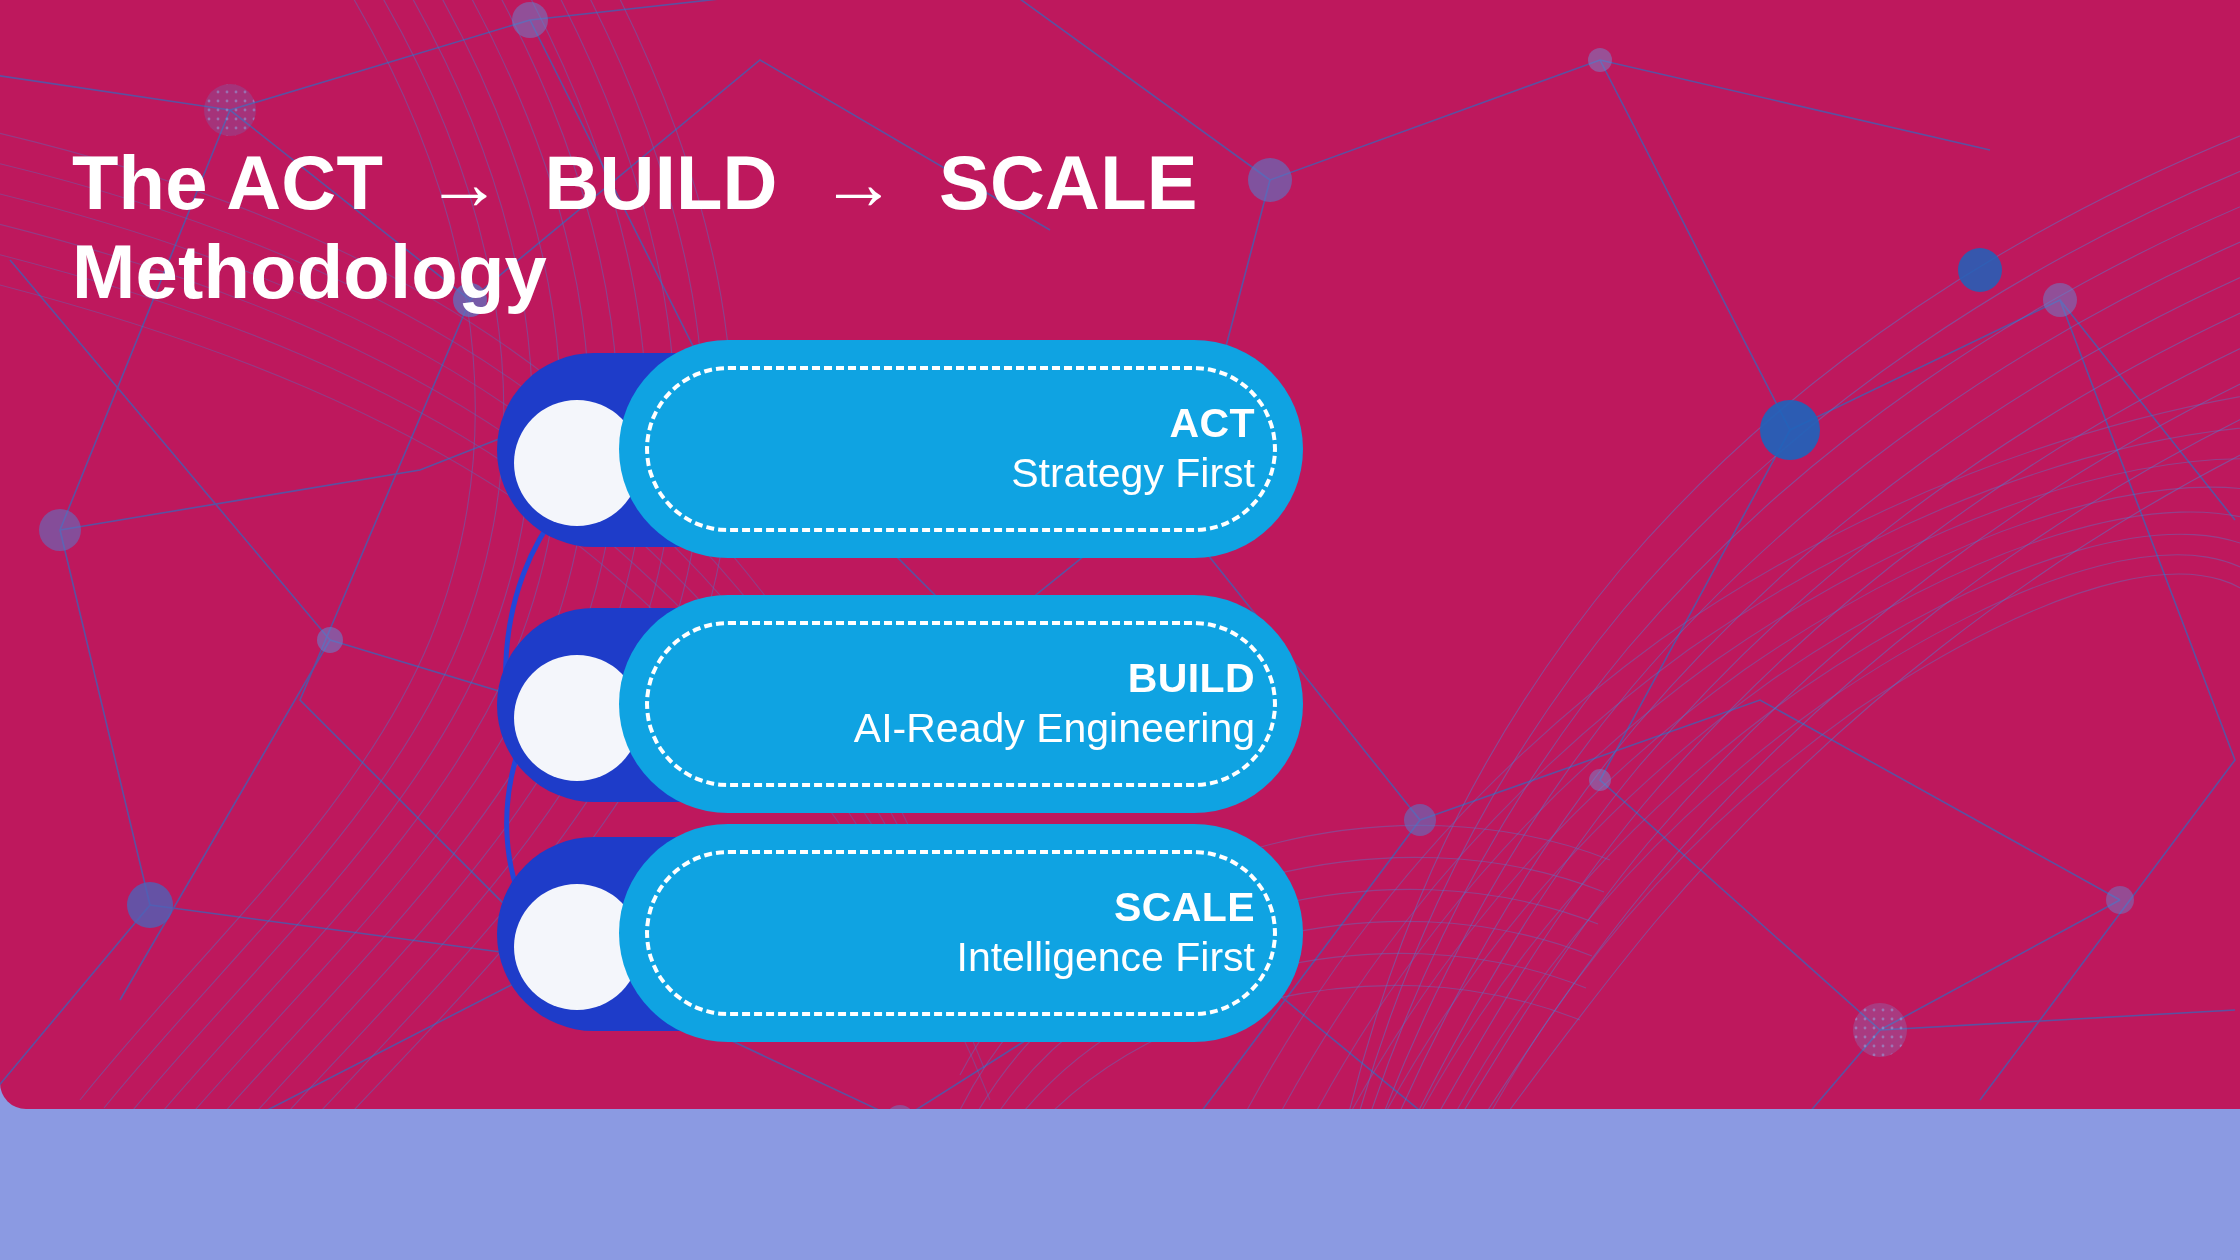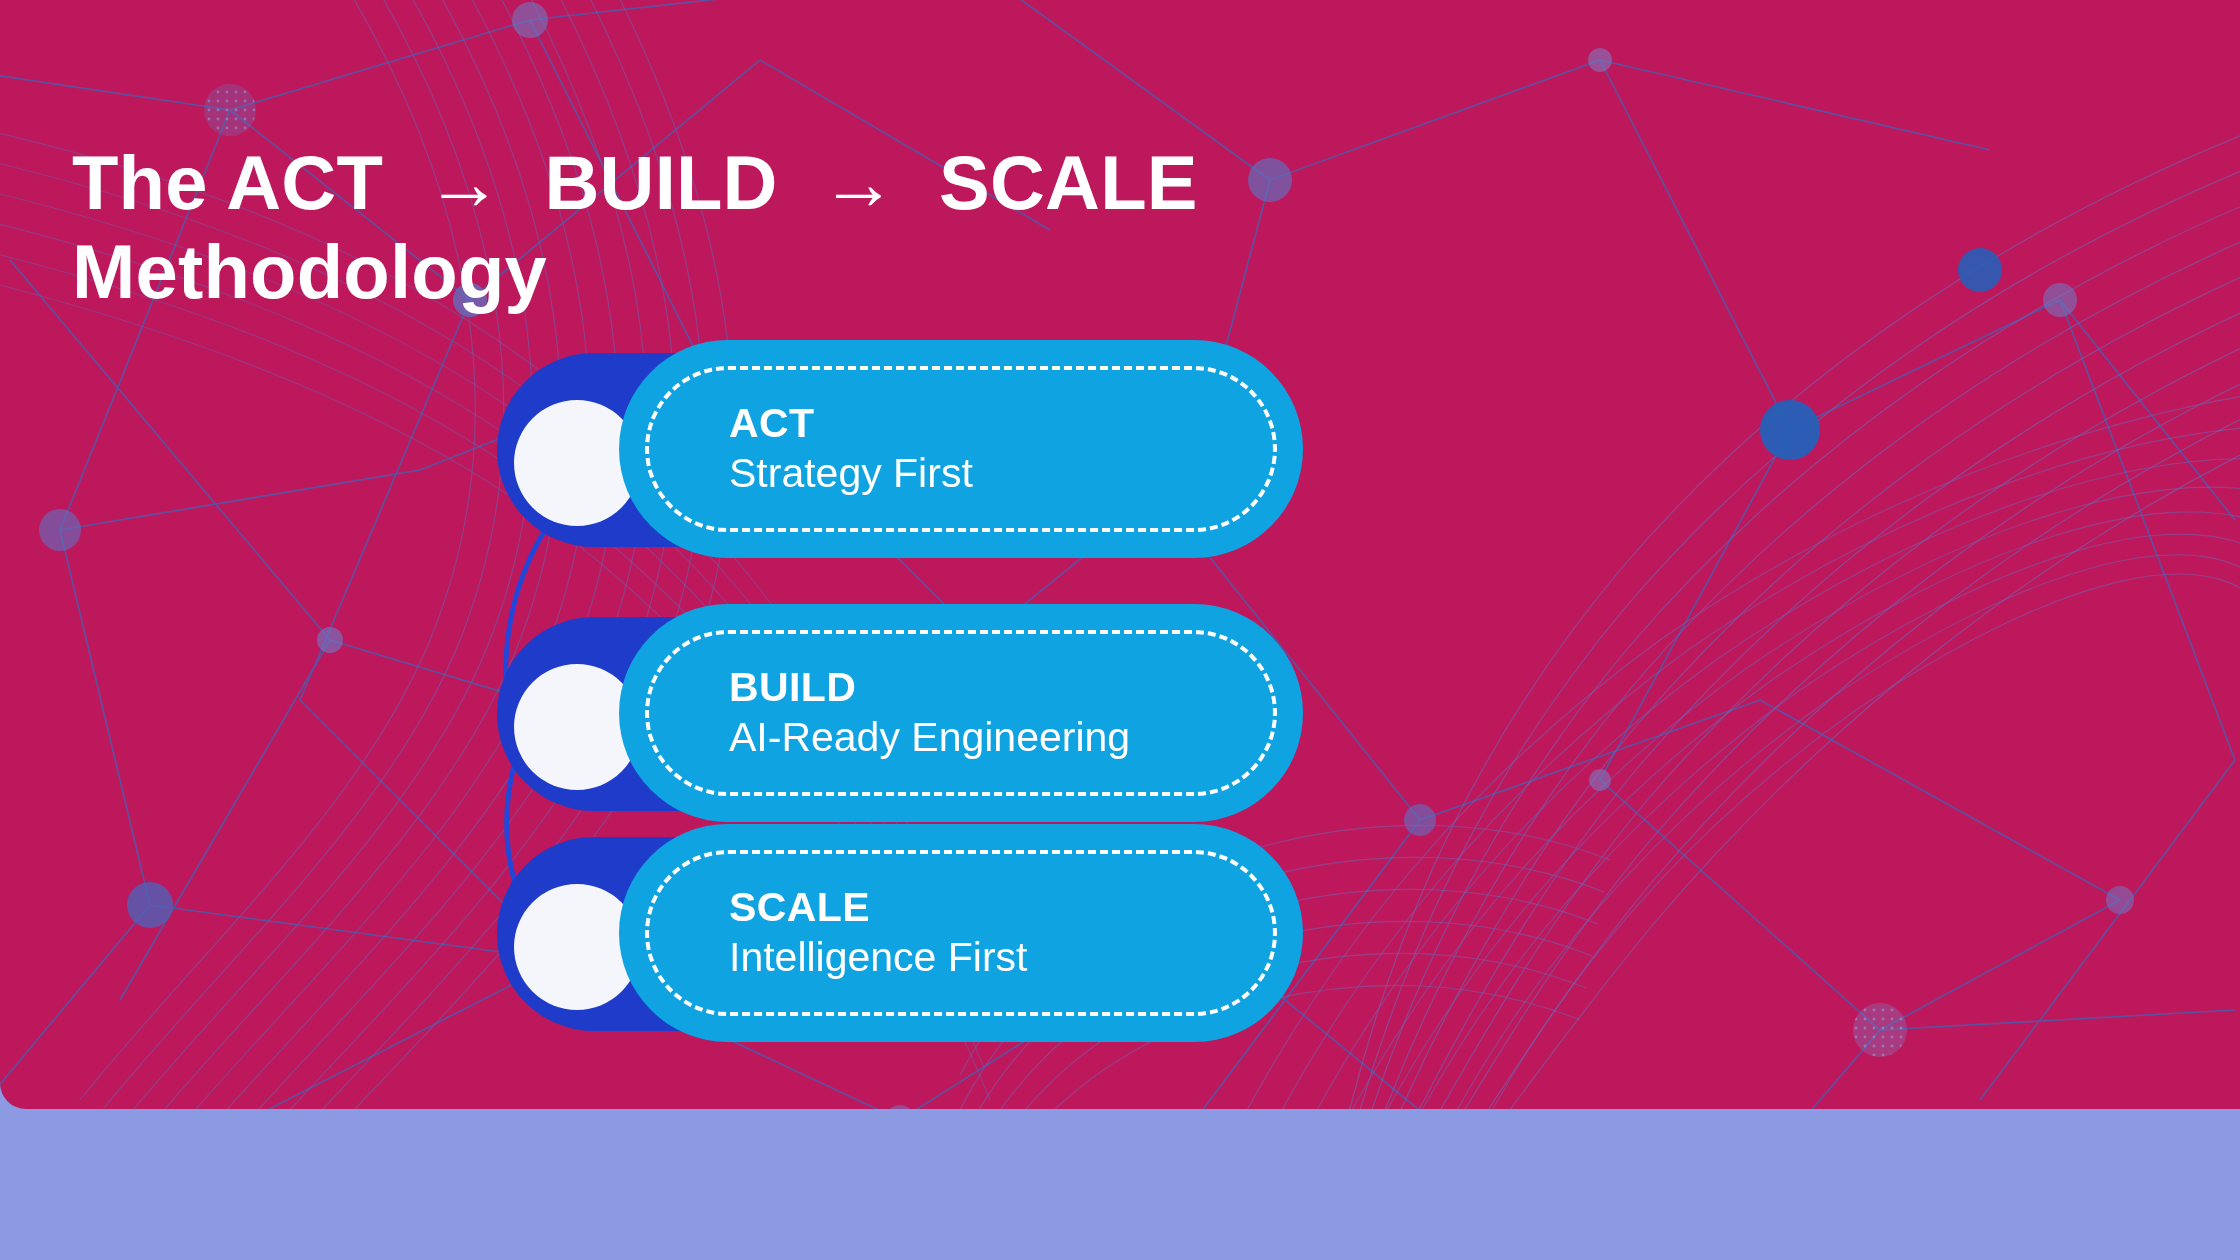--- a/index.html
+++ b/index.html
@@ -72,21 +72,21 @@
     height: 760px;
   }
 
   .step-row {
     position: absolute;
     left: 0;
     width: 1100px;
     height: 218px;
   }
   .step-row.r0 { top: 0px; }
-  .step-row.r1 { top: 264px; }
+  .step-row.r1 { top: 255px; }
   .step-row.r2 { top: 484px; }
 
   
   .knob-plate {
     position: absolute;
     left: 2px;
     top: 13px;
     width: 250px;
     height: 194px;
     background: #1e3cc9;
@@ -125,21 +125,21 @@
     pointer-events: none;
   }
   .card-text {
     position: absolute;
     left: 110px;
     right: 48px;
     top: 0;
     bottom: 0;
     display: flex;
     flex-direction: column;
-    align-items: flex-start;
+    align-items: flex-end;
     justify-content: center;
     color: #ffffff;
     text-align: center;
   }
   .card-title {
     font-size: 41px;
     font-weight: 700;
     line-height: 1.18;
     letter-spacing: 0.4px;
   }

